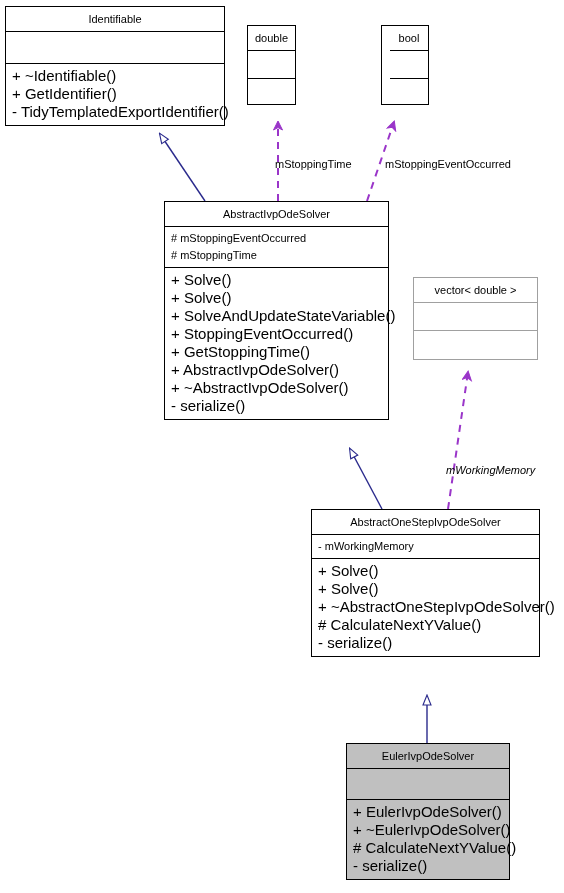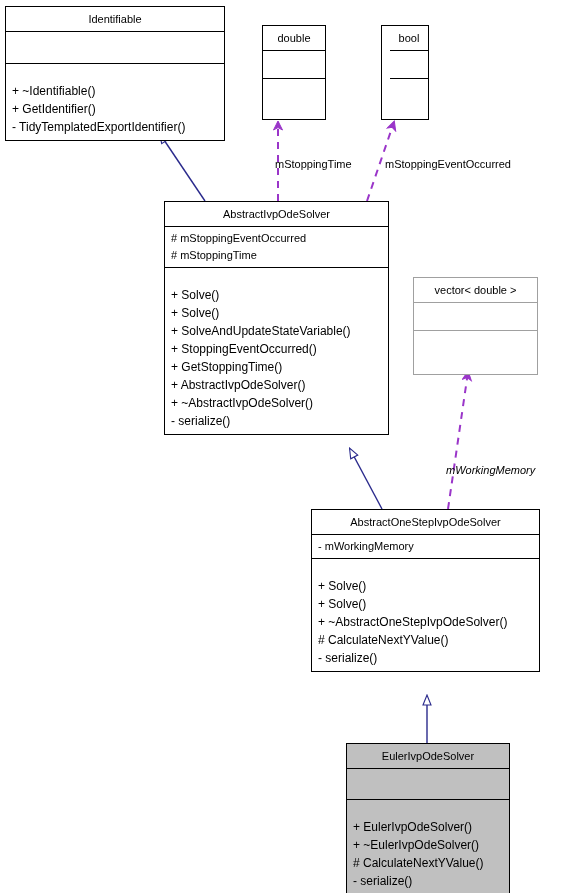--- a/index.html
+++ b/index.html
@@ -56,25 +56,24 @@
     line-height: 17px;
     color: #000000;
     min-height: 20px;
   }
   .graybox .uml-attrs {
     border-bottom: 1px solid #a0a0a0;
   }
   .uml-ops {
     box-sizing: border-box;
     padding: 3px 5px 4px 6px;
-    font-size: 12px;
+    font-size: 15px;
     line-height: 18px;
     color: #000000;
     min-height: 20px;
-    margin-top: 15px;
   }
   .uml-attrs div, .uml-ops div {
     white-space: nowrap;
   }
   .edge-label {
     position: absolute;
     font-size: 11px;
     color: #000000;
     white-space: nowrap;
     z-index: 6;
@@ -132,21 +131,21 @@
   <div class="uml-box" style="left:5px; top:6px; width:220px;">
     <div class="uml-title">Identifiable</div>
     <div class="uml-attrs" style="height:32px;"></div>
     <div class="uml-ops">
       <div>+ ~Identifiable()</div>
       <div>+ GetIdentifier()</div>
       <div>- TidyTemplatedExportIdentifier()</div>
     </div>
   </div>
 
-  <div class="uml-box" style="left:262px; top:25px; width:64px;">
+  <div class="uml-box" style="left:247px; top:25px; width:49px;">
     <div class="uml-title">double</div>
     <div class="uml-attrs" style="height:28px;"></div>
     <div class="uml-ops" style="height:25px;"></div>
   </div>
 
   <div class="uml-box" style="left:381px; top:25px; width:48px;padding-left:8px;">
     <div class="uml-title">bool</div>
     <div class="uml-attrs" style="height:28px;"></div>
     <div class="uml-ops" style="height:25px;"></div>
   </div>

